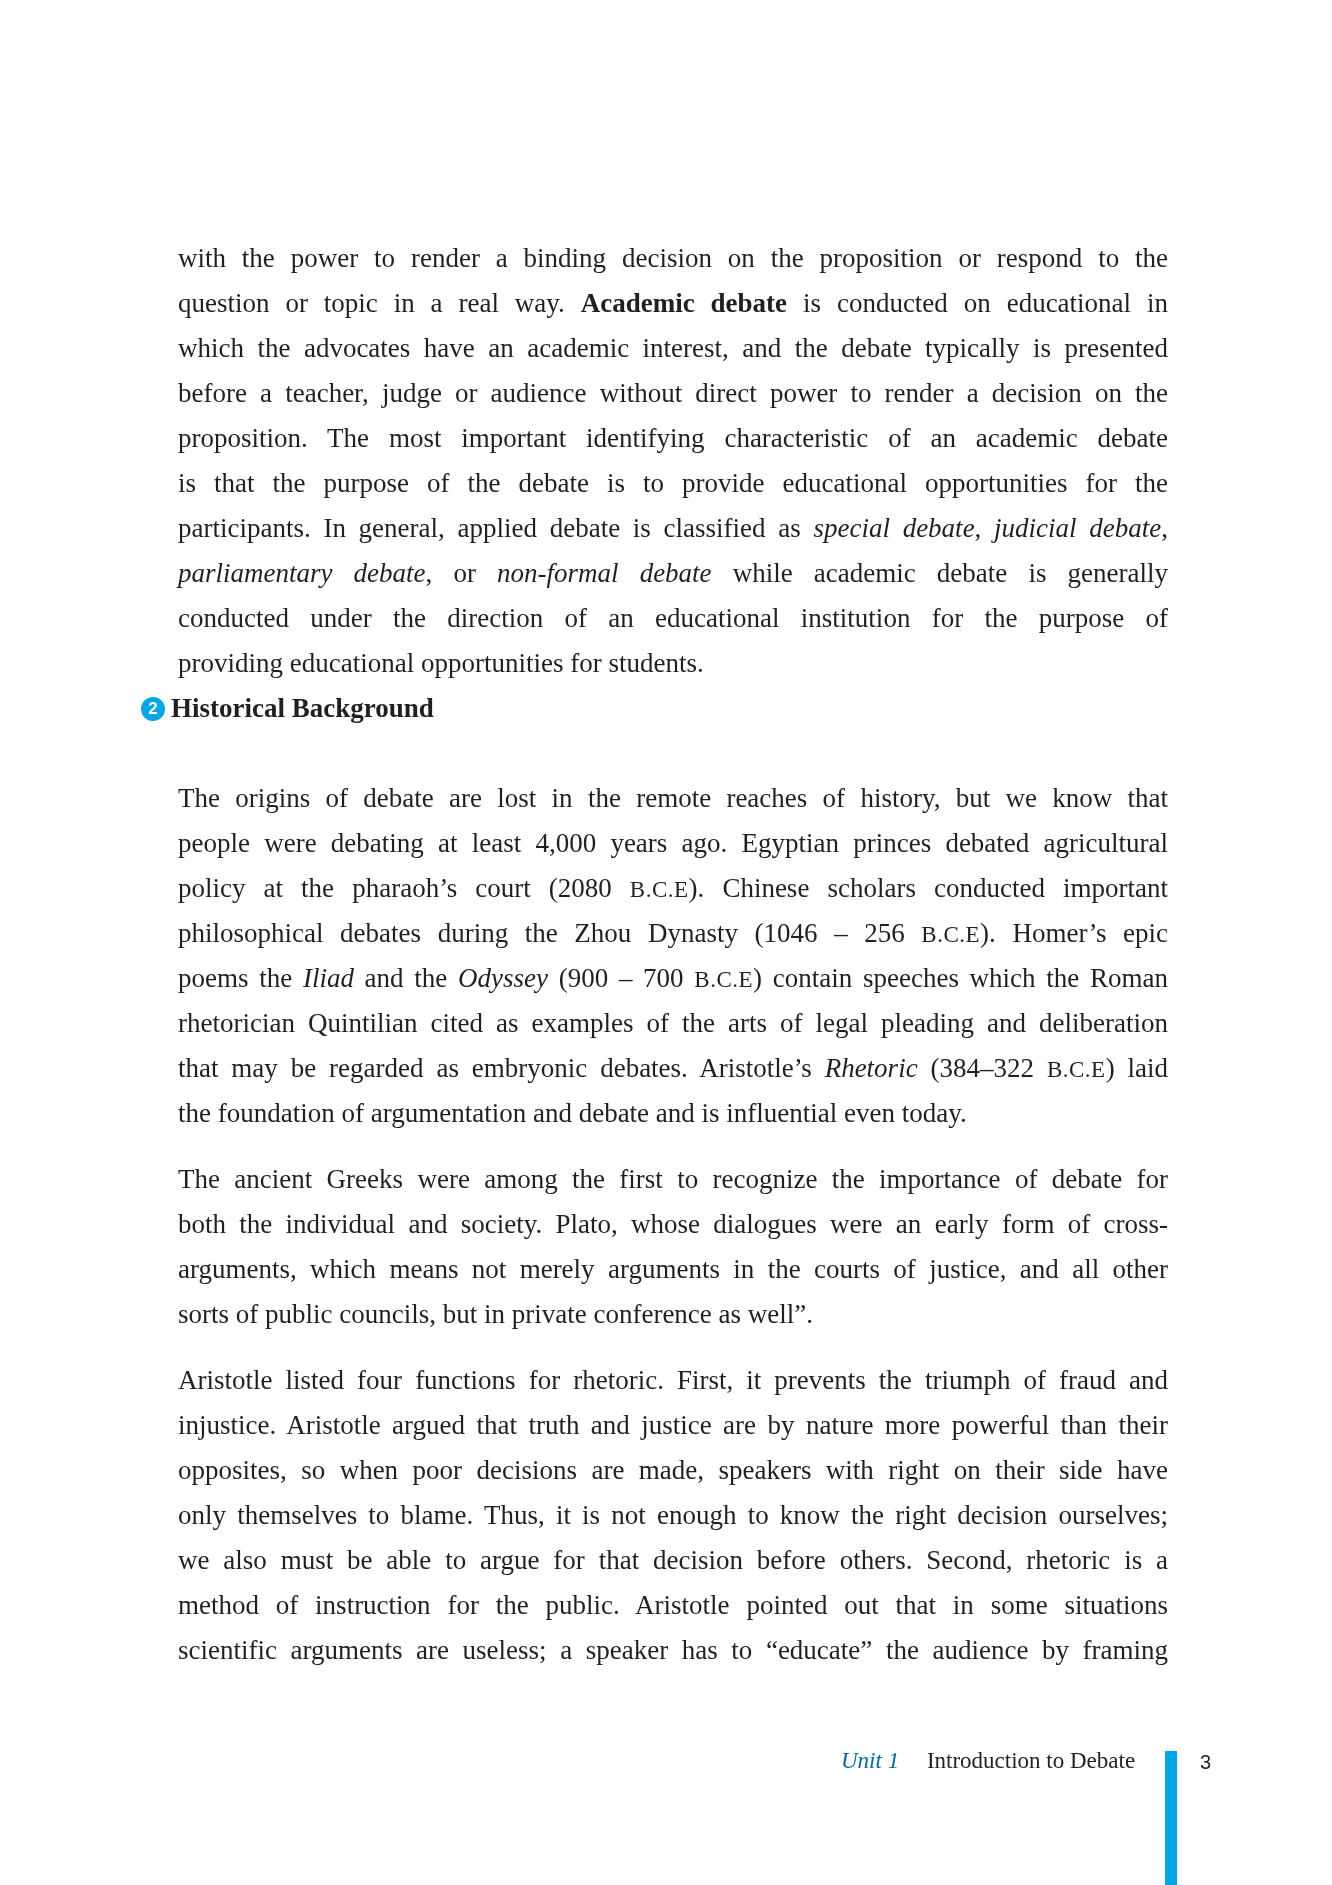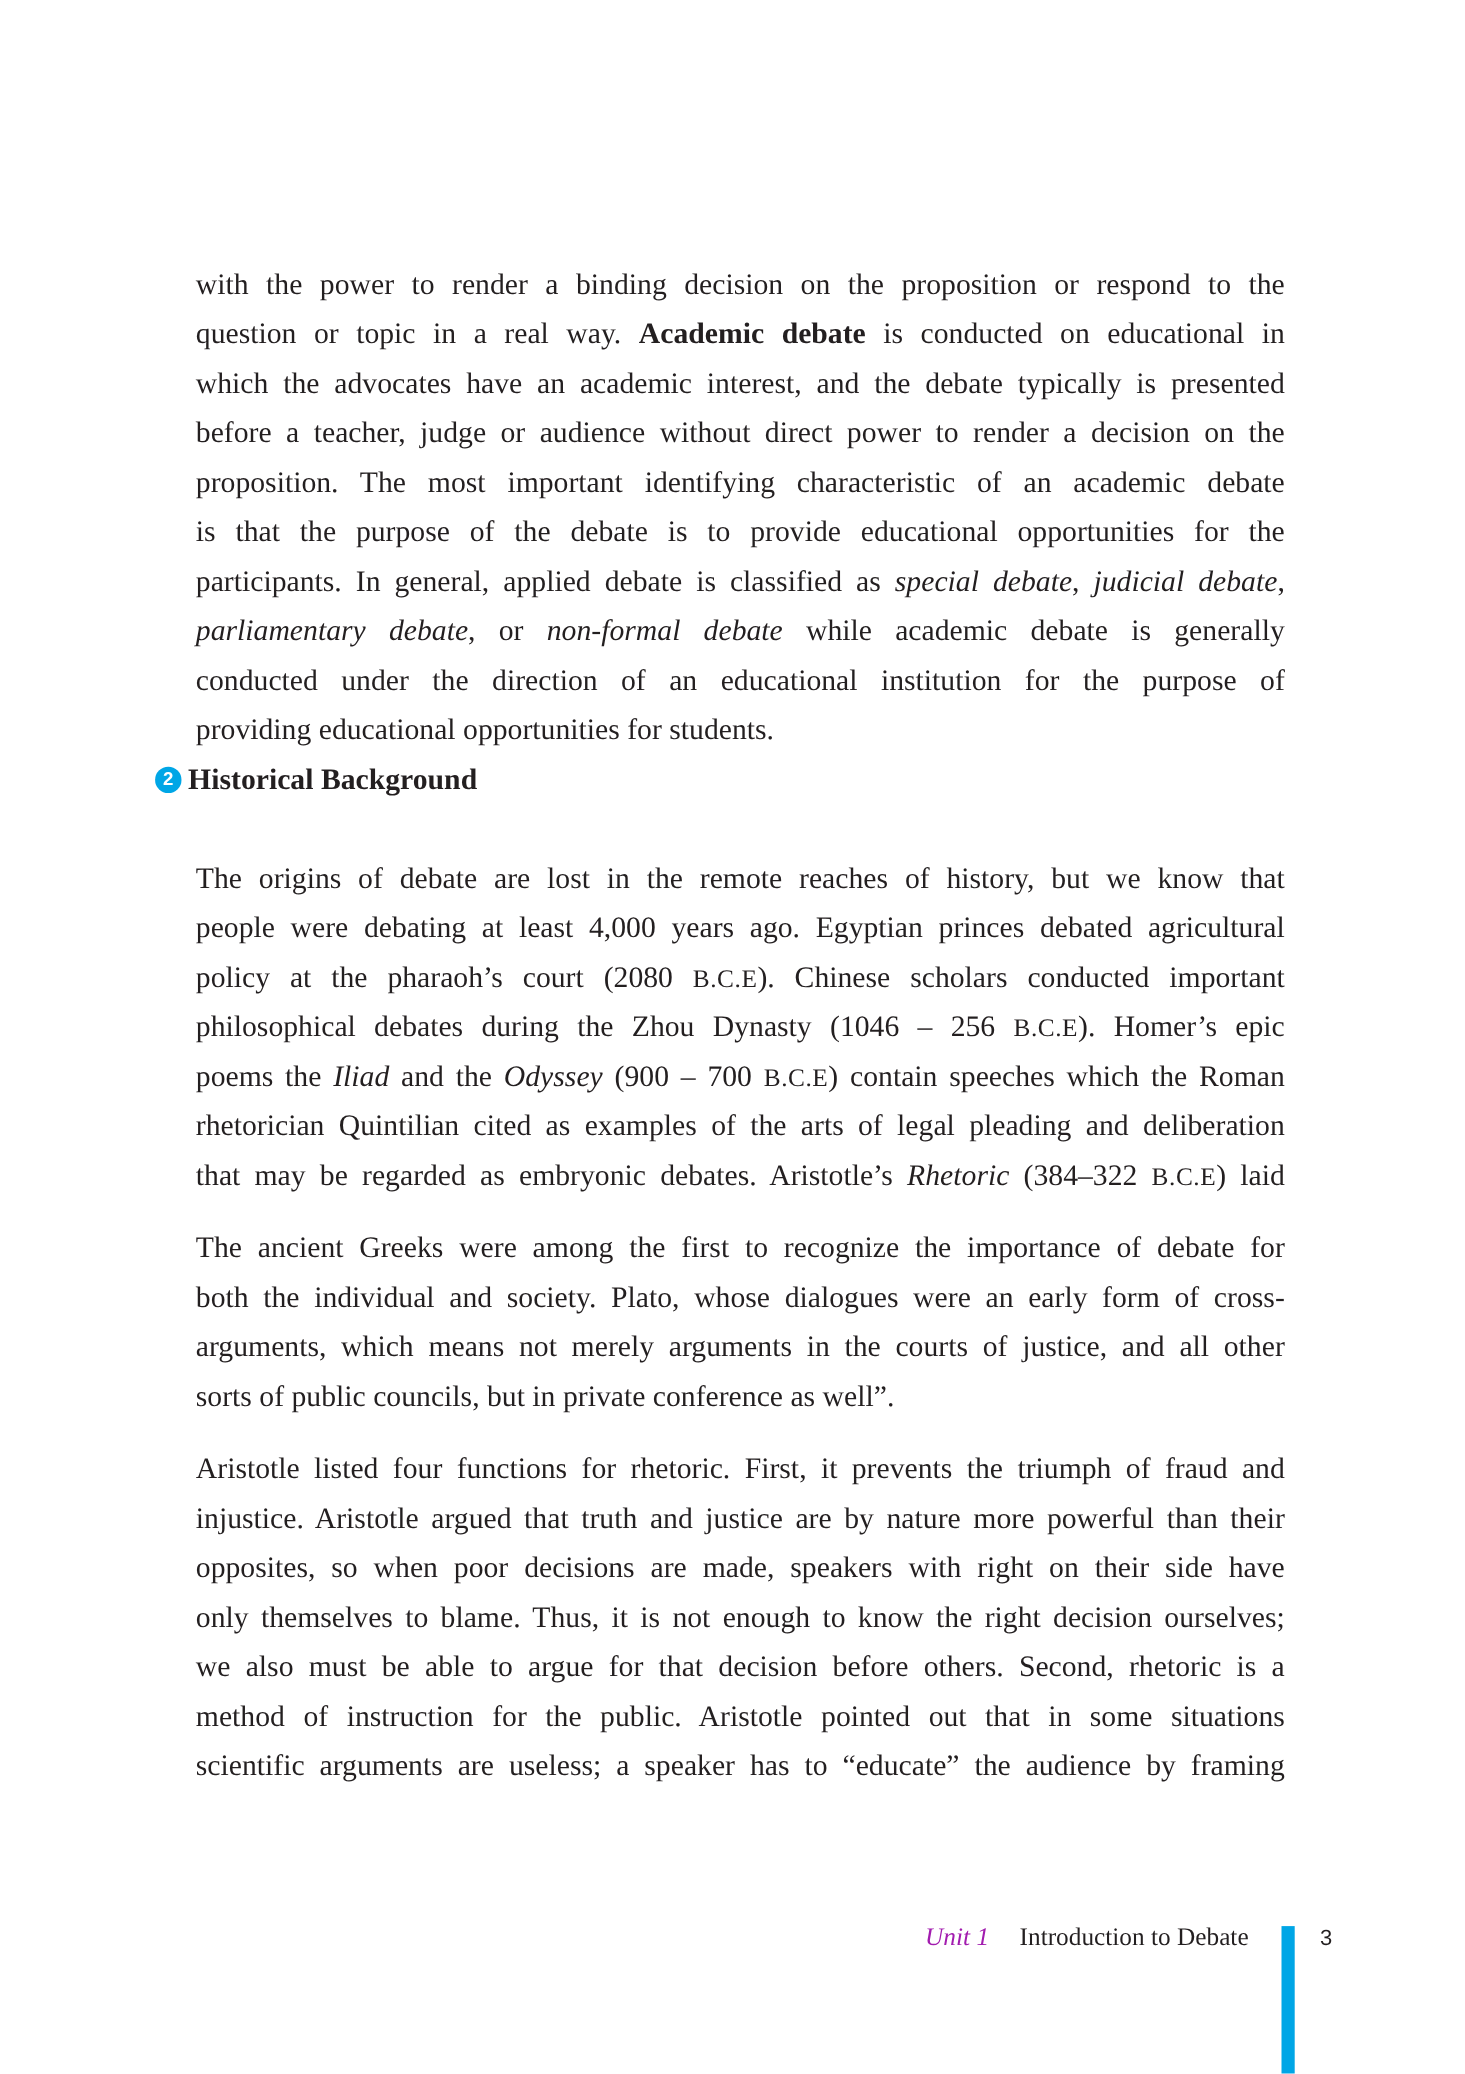--- a/index.html
+++ b/index.html
@@ -30,21 +30,21 @@
     width: 24px; height: 24px; border-radius: 50%;
     background: #00a6e6; color: #ffffff;
     font-family: "Liberation Sans", "DejaVu Sans", sans-serif; font-weight: bold; font-size: 17px;
     display: inline-flex; align-items: center; justify-content: center; margin-right: 6px;
     line-height: 24px;
   }
   .footer-unit {
     position: absolute; top: 1746px; left: 841px; height: 30px; line-height: 30px;
     font-family: "Liberation Serif", "DejaVu Serif", serif; font-size: 23px; color: #231f20; white-space: nowrap;
   }
-  .footer-unit .unit { font-style: italic; color: #a21caf; margin-right: 22px; }
+  .footer-unit .unit { font-style: italic; color: #0369a1; margin-right: 22px; }
   .footer-bar { position: absolute; left: 1165px; top: 1751px; width: 12px; height: 134px; background: #00a6e6; }
   .page-num {
     position: absolute; left: 1200px; top: 1748px; height: 28px; line-height: 28px;
     font-family: "Liberation Sans", "DejaVu Sans", sans-serif; font-size: 20px; color: #231f20;
   }
 </style>
 </head>
 <body>
 
 <div class="page">
@@ -71,20 +71,21 @@
 
   <div class="col" style="top:730px;">
       <div class="para">
         <div class="line" style="white-space: normal;"><span>The origins of debate are lost in the remote reaches of history, but we know that</span></div>
         <div class="line" style="white-space: normal;"><span>people were debating at least 4,000 years ago. Egyptian princes debated agricultural</span></div>
         <div class="line" style="white-space: normal;"><span>policy at the pharaoh’s court (2080 </span><span class="sc">B.C.E</span><span>). Chinese scholars conducted important</span></div>
         <div class="line" style="white-space: normal;"><span>philosophical debates during the Zhou Dynasty (1046 – 256 </span><span class="sc">B.C.E</span><span>). Homer’s epic</span></div>
         <div class="line" style="white-space: normal;"><span>poems the </span><span class="i">Iliad</span><span> and the </span><span class="i">Odyssey</span><span> (900 – 700 </span><span class="sc">B.C.E</span><span>) contain speeches which the Roman</span></div>
         <div class="line" style="white-space: normal;"><span>rhetorician Quintilian cited as examples of the arts of legal pleading and deliberation</span></div>
         <div class="line" style="white-space: normal;"><span>that may be regarded as embryonic debates. Aristotle’s </span><span class="i">Rhetoric</span><span> (384–322 </span><span class="sc">B.C.E</span><span>) laid</span></div>
+        <div class="line last" style="white-space: normal;"><span>the foundation of argumentation and debate and is influential even today.</span></div>
       </div>
       <div class="para">
         <div class="line" style="white-space: normal;"><span>The ancient Greeks were among the first to recognize the importance of debate for</span></div>
         <div class="line" style="white-space: normal;"><span>both the individual and society. Plato, whose dialogues were an early form of cross-</span></div>
         <div class="line" style="white-space: normal;"><span>arguments, which means not merely arguments in the courts of justice, and all other</span></div>
         <div class="line last" style="white-space: normal;"><span>sorts of public councils, but in private conference as well”.</span></div>
       </div>
       <div class="para">
         <div class="line" style="white-space: normal;"><span>Aristotle listed four functions for rhetoric. First, it prevents the triumph of fraud and</span></div>
         <div class="line" style="white-space: normal;"><span>injustice. Aristotle argued that truth and justice are by nature more powerful than their</span></div>

